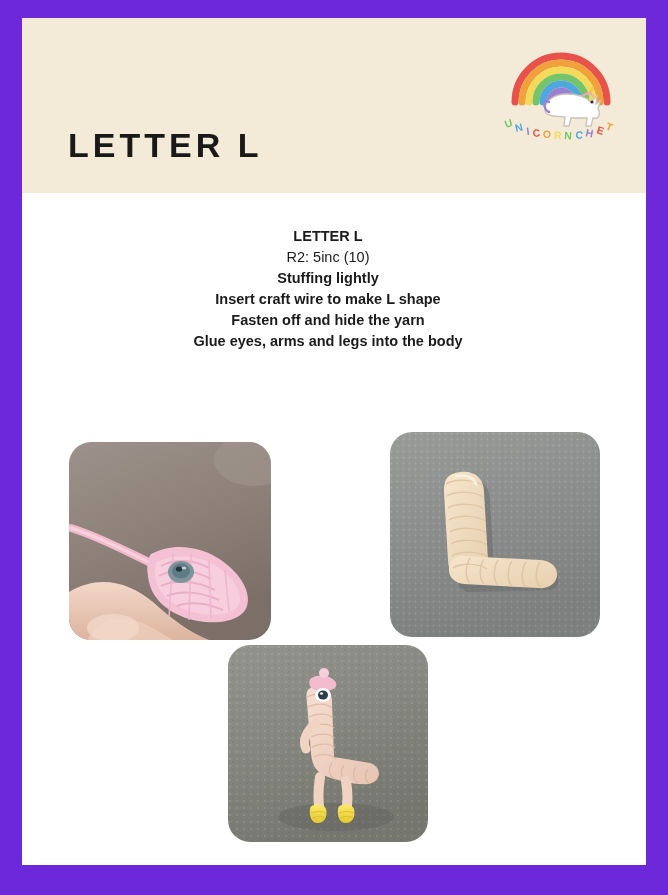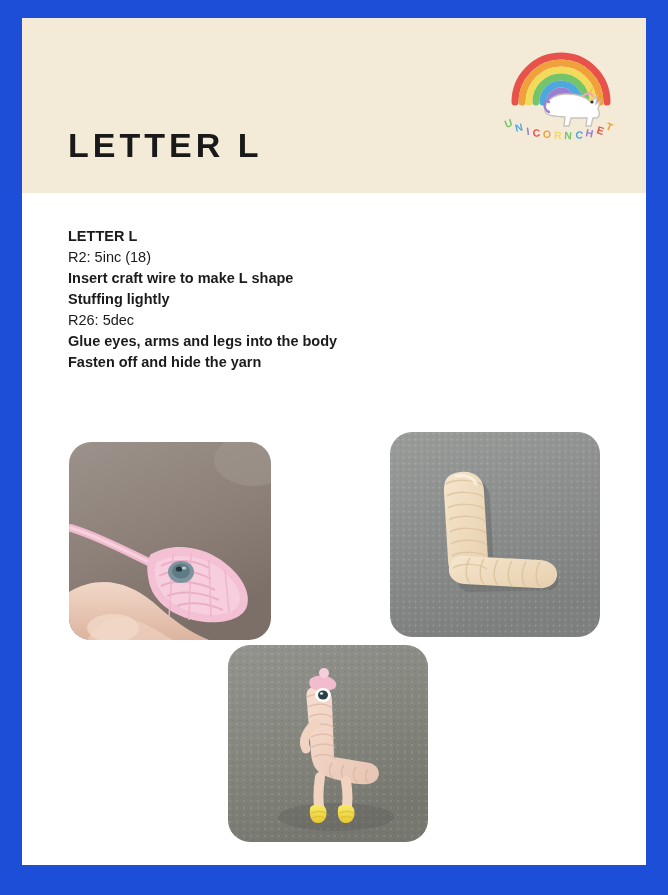--- a/index.html
+++ b/index.html
@@ -10,22 +10,23 @@
   body {
     width: 668px;
     height: 895px;
     font-family: "Liberation Sans", sans-serif;
     overflow: hidden;
   }
   .page {
     position: relative;
     width: 668px;
     height: 895px;
-    background: #1d4ed8;
+    background: #6d28d9;
     box-sizing: border-box;
+    text-align: center;
   }
   
   .header {
     position: absolute;
     left: 22px;
     top: 18px;
     width: 624px;
     height: 175px;
     background: #f4ead8;
     box-sizing: border-box;
@@ -149,26 +150,25 @@
           <text x="106" y="91" transform="rotate(22 106 91)" fill="#f0a13c">T</text>
         </g>
       </svg>
     </div>
   </div>
 
   <div class="card">
 
     <div class="pattern">
       <div class="line bold">LETTER L</div>
-      <div class="line">R2: 5inc (18)</div>
+      <div class="line">R2: 5inc (10)</div>
+      <div class="line bold">Stuffing lightly</div>
       <div class="line bold">Insert craft wire to make L shape</div>
-      <div class="line bold">Stuffing lightly</div>
-      <div class="line">R26: 5dec</div>
+      <div class="line bold">Fasten off and hide the yarn</div>
       <div class="line bold">Glue eyes, arms and legs into the body</div>
-      <div class="line bold">Fasten off and hide the yarn</div>
     </div>
 
     <div class="photos">
 
       <div class="photo photo-1">
         <svg viewBox="0 0 202 198" xmlns="http://www.w3.org/2000/svg">
           <defs>
             <linearGradient id="bg1" x1="0" y1="0" x2="0.4" y2="1">
               <stop offset="0" stop-color="#9d928b"></stop>
               <stop offset="0.55" stop-color="#8c8078"></stop>

